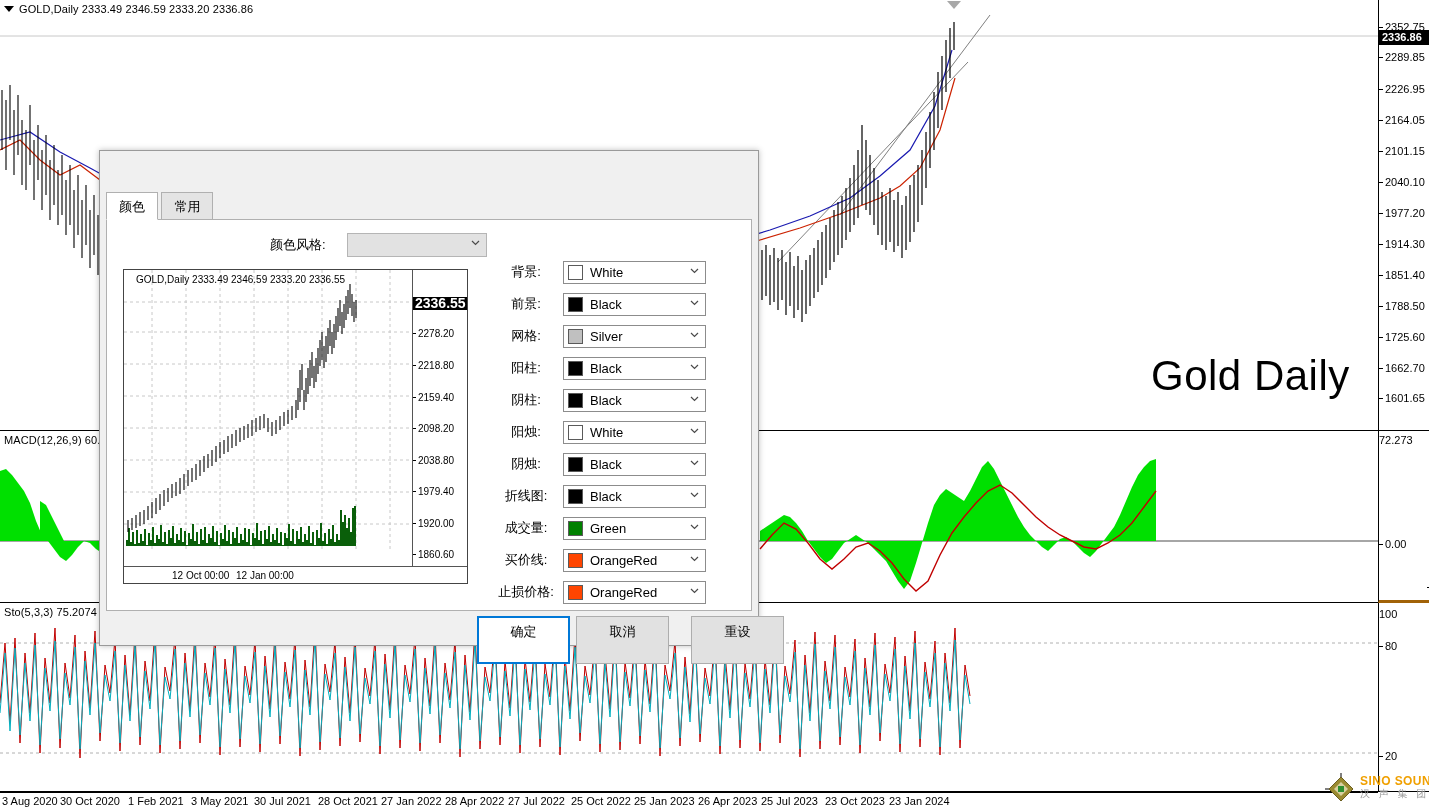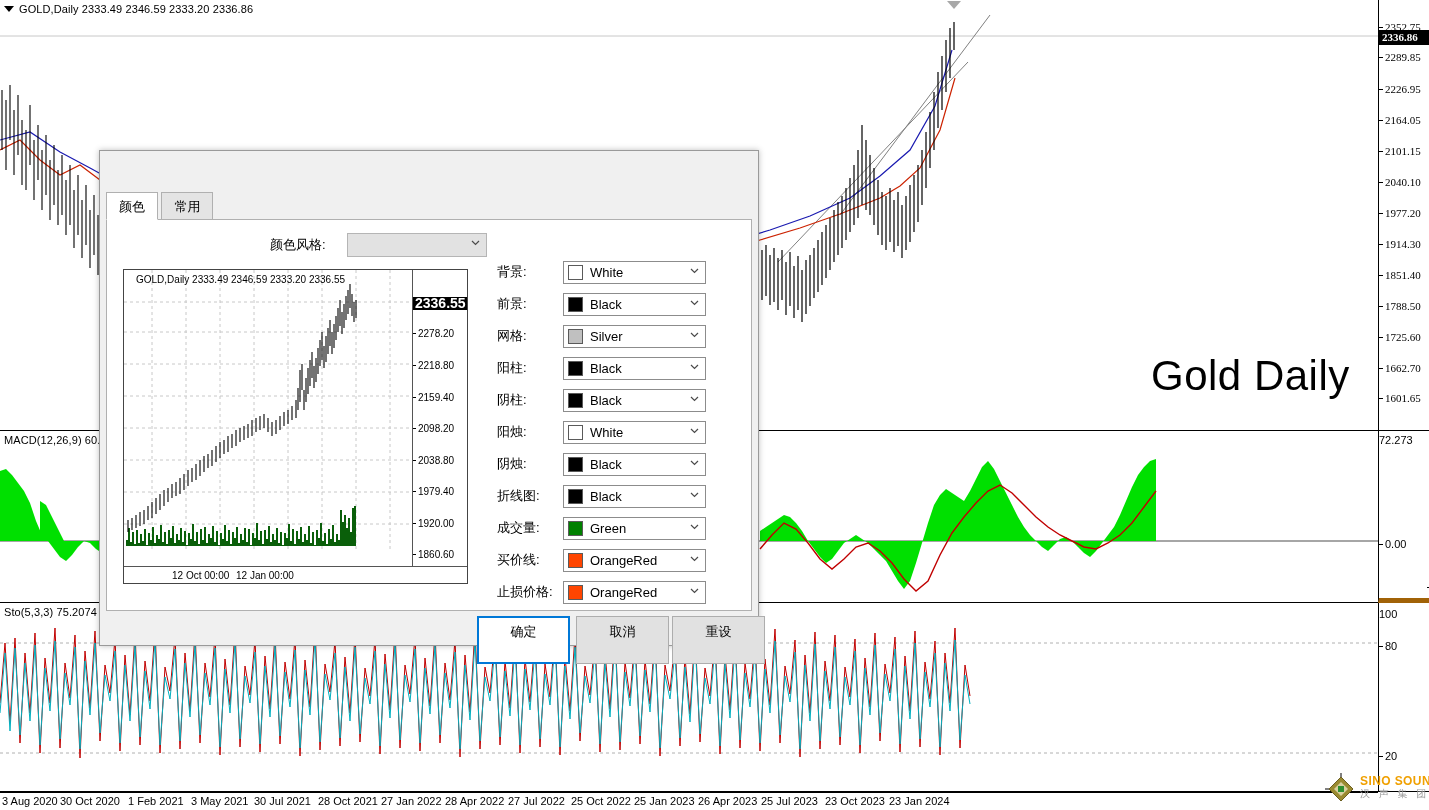--- a/index.html
+++ b/index.html
@@ -56,22 +56,22 @@
 
   
   .scale {
     position: absolute;
     right: 0;
     width: 51px;
     background: #ffffff;
     border-left: 1px solid #000;
     z-index: 7;
   }
-  #scale-price { top: 0; height: 431px; border-bottom: 1px solid #000; font-family: Liberation Serif, serif;}
-  #scale-macd  { top: 431px; height: 172px; border-bottom: 5px solid #a16207;}
+  #scale-price { top: 0; height: 431px; border-bottom: 1px solid #000;}
+  #scale-macd  { top: 431px; height: 172px; border-bottom: 3px solid #a16207;}
   #scale-stoch { top: 603px; height: 189px; border-bottom:1px solid #000;}
   .tick {
     position: absolute;
     left: 0;
     width: 51px;
     font-size: 11px;
     color: #000;
     white-space: nowrap;
     line-height: 11px;
   }
@@ -303,21 +303,21 @@
     left: 390px; top: 36px;
     width: 250px;
   }
   .crow {
     display: flex;
     align-items: center;
     height: 32px;
   }
   .crow-label {
     width: 66px;
-    text-align: left;
+    text-align: center;
     font-size: 13px;
     color: #000;
     padding-right: 8px;
     white-space: nowrap;
   }
   .ccombo {
     position: relative;
     width: 143px; height: 23px;
     background: #ffffff;
     border: 1px solid #8c8c8c;
@@ -362,21 +362,21 @@
     text-align: center;
     cursor: default;
   }
   .btn.primary {
     background: #ffffff;
     border: 2px solid #0078d7;
     line-height: 27px;
   }
   #btn-ok     { left: 377px; }
   #btn-cancel { left: 476px; }
-  #btn-reset  { left: 572px; }
+  #btn-reset  { left: 591px; }
 
   svg { overflow: visible; }
 </style>
 </head>
 <body>
 
 <div id="app">
 
   <div class="chart-area">
 

